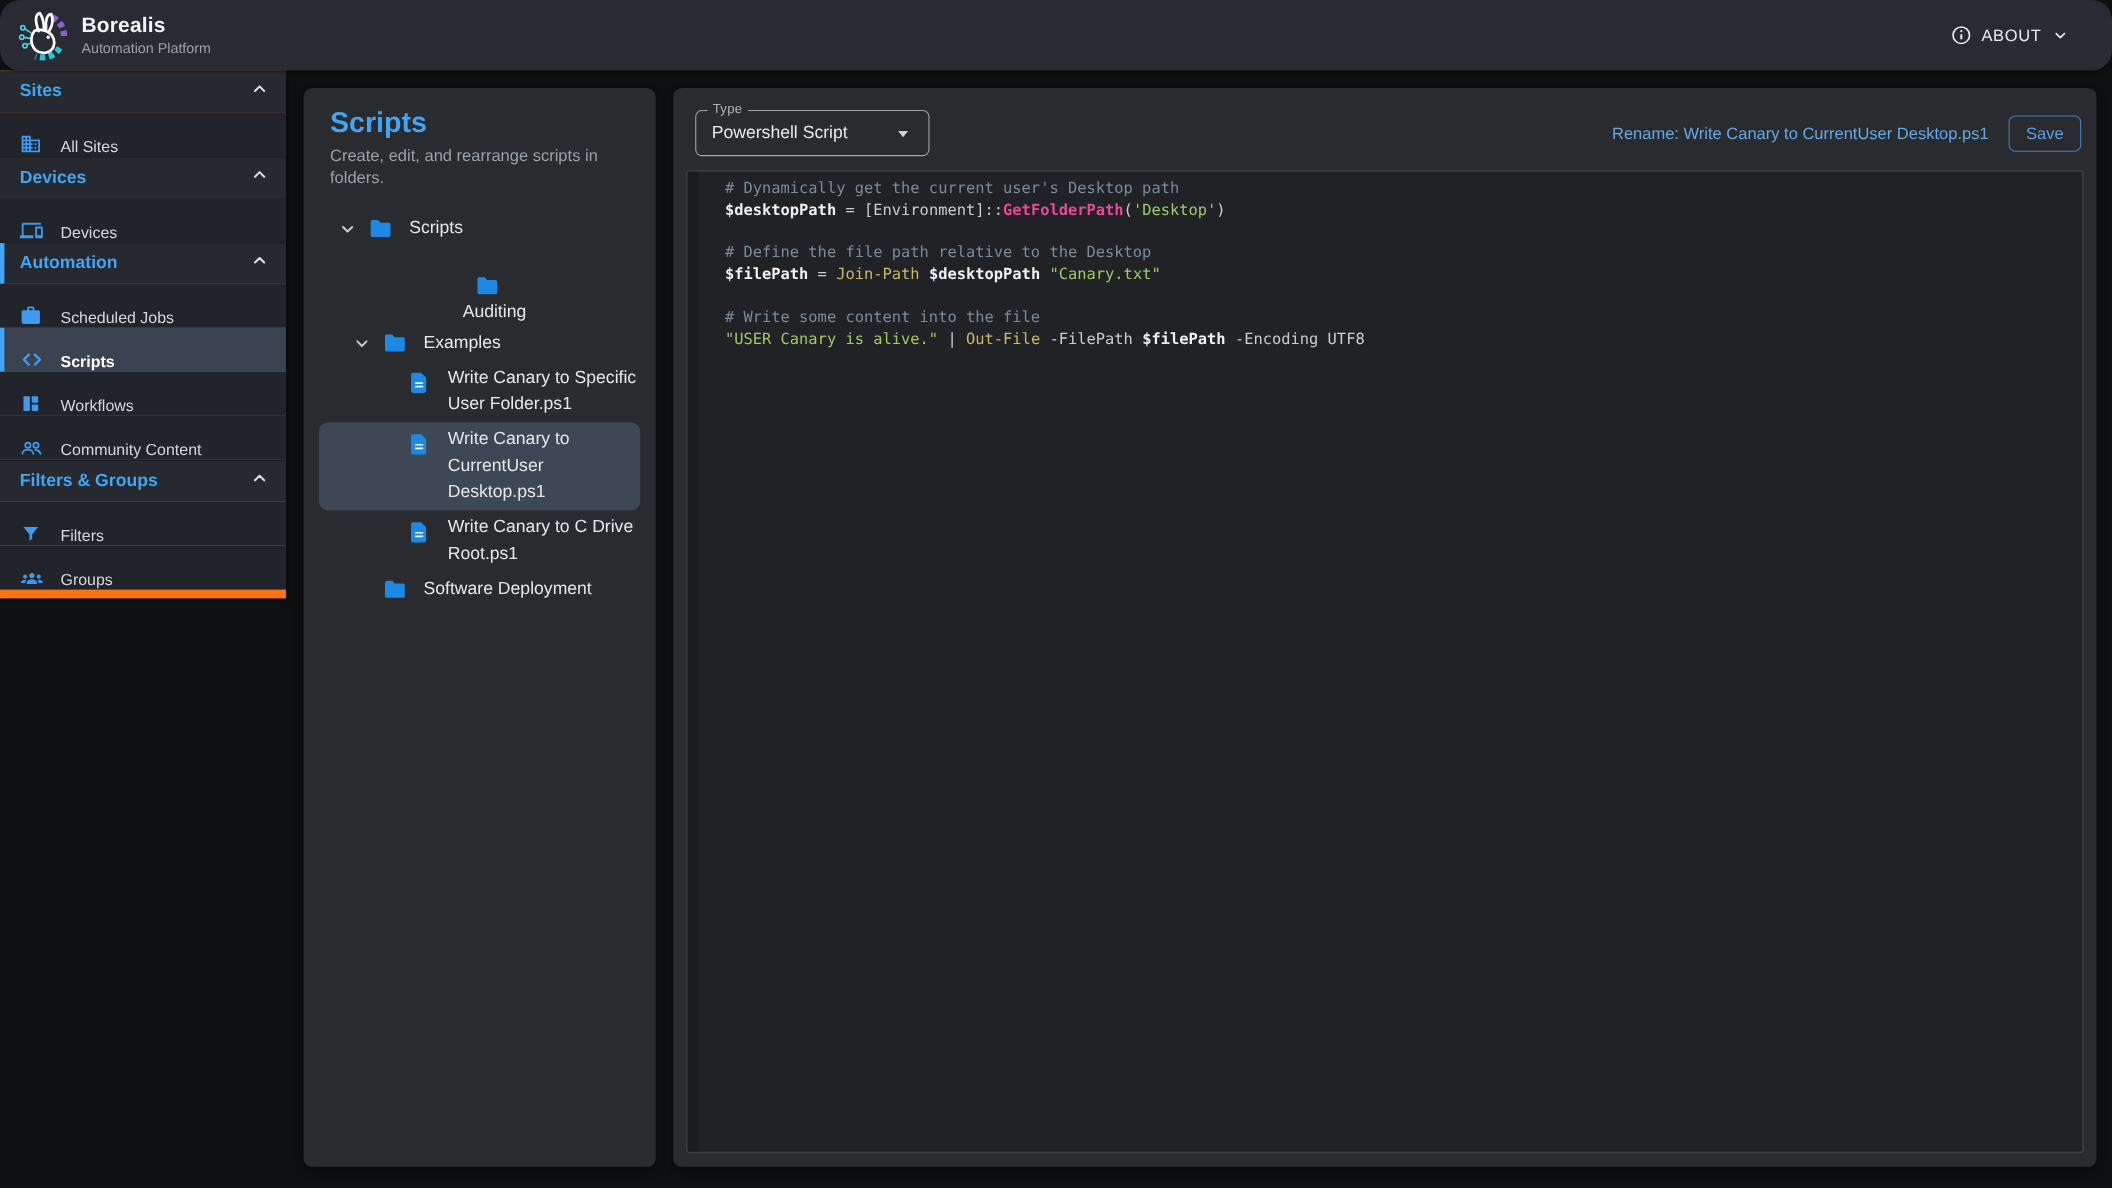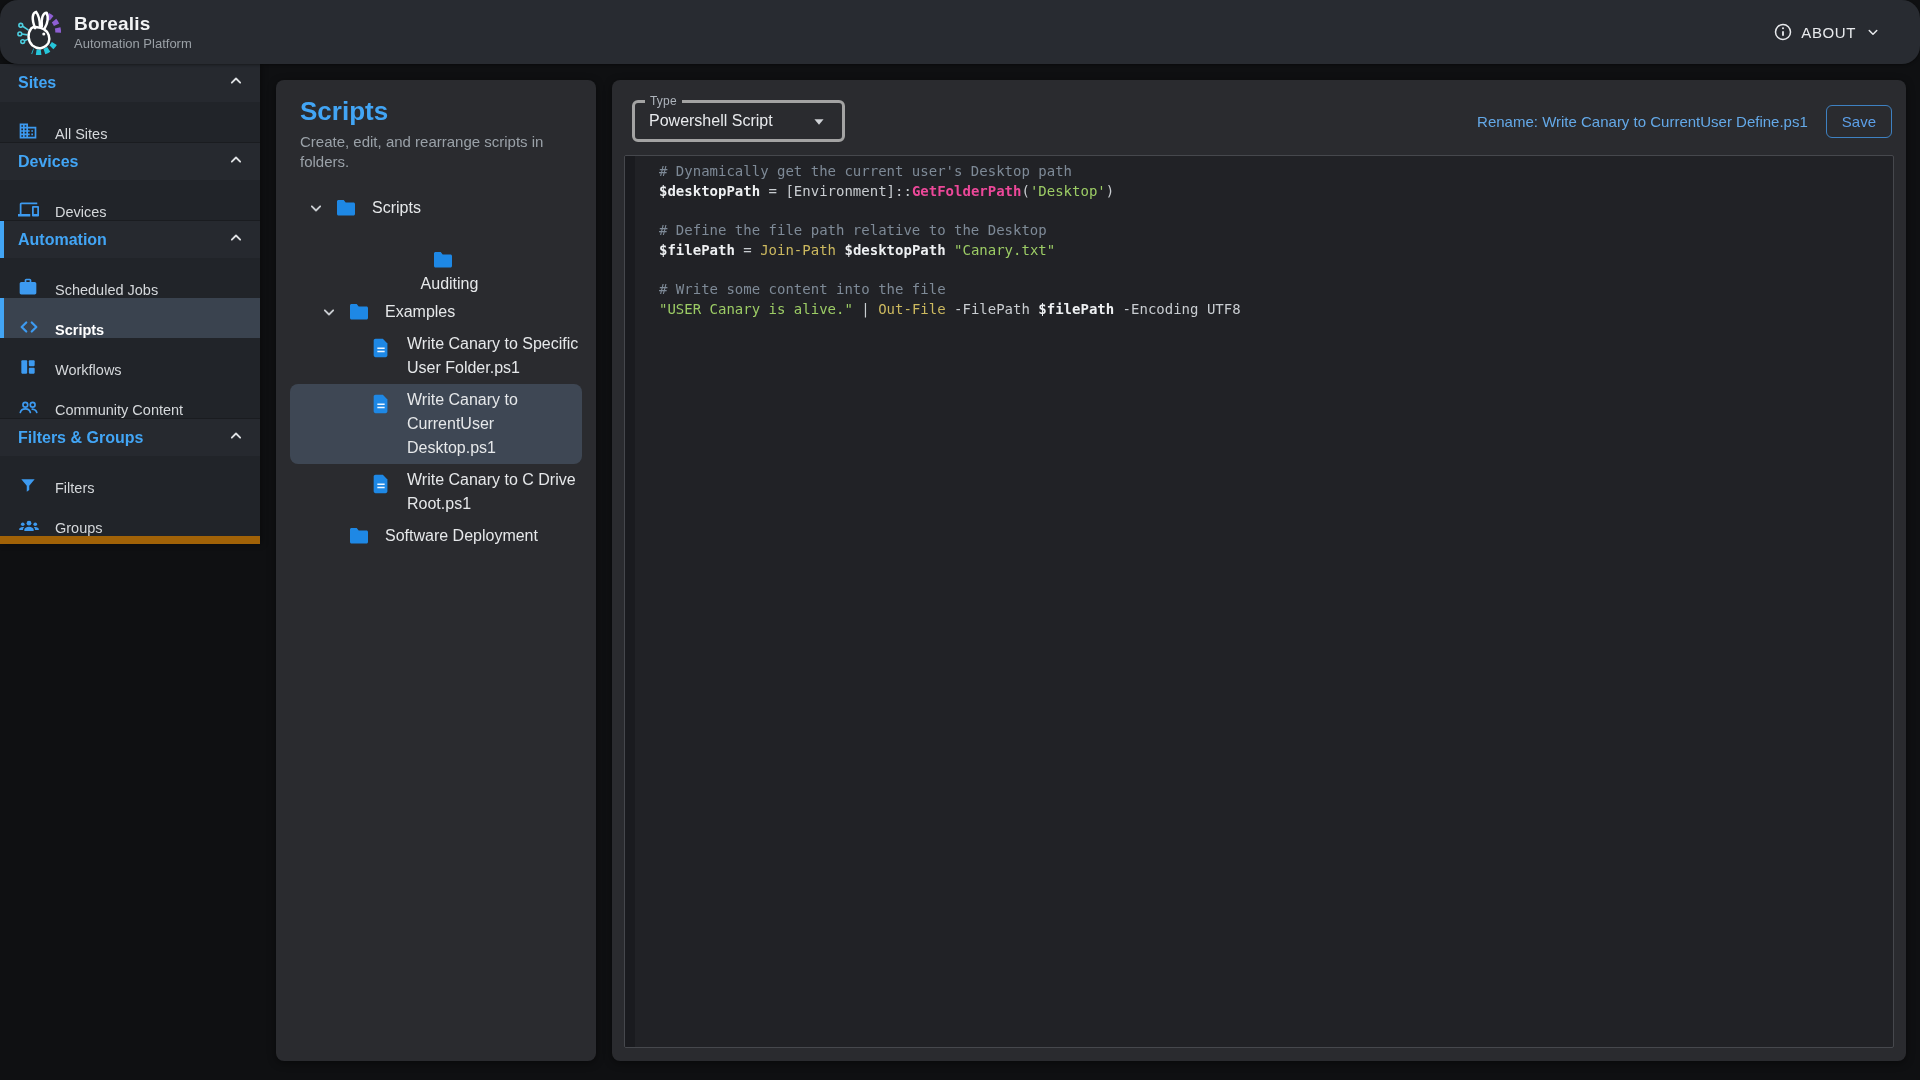--- a/index.html
+++ b/index.html
@@ -12,21 +12,21 @@
             box-shadow:0 1px 3px rgba(0,0,0,.4);border-radius:18px; }
   .logo-wrap { margin-left:16px; width:46px; height:46px; flex:0 0 auto; }
   .brand { margin-left:12px; display:flex; flex-direction:column; }
   .brand-title { color:#f2f3f4; font-size:19px; font-weight:bold; letter-spacing:.2px; }
   .brand-sub { color:#9aa0a6; font-size:13px; margin-top:1px; }
   .about-btn { position:absolute; right:38px; top:0; height:64px; display:flex; align-items:center;
                gap:8px; color:#e8eaed; font-size:15px; letter-spacing:.6px; cursor:pointer; background:none; border:none; }
   .about-btn svg { display:block; }
 
   
-  .sidebar { position:absolute; top:64px; left:0; width:260px; background:#a16207;
+  .sidebar { position:absolute; top:64px; left:0; width:260px; background:#f97316;
              box-shadow:2px 0 6px rgba(0,0,0,.35); padding-bottom:8px; }
   .side-header { height:38px; display:flex; align-items:center; padding:0 14px 0 18px;
                  background:#26292f; border-top:1px solid #1a1c20; cursor:pointer; position:relative; }
   .side-header:first-child { border-top:none; }
   .side-header .hlabel { color:#42a5f5; font-size:16px; font-weight:bold; flex:1; }
   .side-header .chev { color:#dfe1e4; }
   .side-header.active::before { content:""; position:absolute; left:0; top:0; bottom:0; width:4px; background:#42a5f5; }
   .side-item { height:40px; display:flex; align-items:flex-end; padding:0 10px 0 18px; gap:15px;
                color:#d5d8db; font-size:14.5px; cursor:pointer; position:relative; background:#212429; }
   .side-item .iico { width:22px; height:22px; color:#3d9af0; flex:0 0 auto; display:flex; align-items:center; }
@@ -45,21 +45,21 @@
   .tree-row.selected { background:#3e4754; }
   .tw { width:24px; height:24px; flex:0 0 auto; color:#c8ccd0; display:flex; align-items:center; justify-content:center; margin-right:6px; }
   .ticon { width:24px; height:24px; flex:0 0 auto; color:#1e88e5; display:flex; align-items:center; justify-content:center; margin-right:14px; }
   .tree-row.file .ticon { margin-top:4px; }
   .tlabel { color:#e6e8ea; font-size:16px; line-height:24px; max-width:190px; }
 
   
   .editor-card { left:612px; top:80px; width:1294px; height:981px; padding:10px 12px 13px 12px;
                  display:flex; flex-direction:column; }
   .editor-head { height:62px; flex:0 0 auto; display:flex; align-items:center; position:relative; }
-  .type-select { position:relative; margin-left:8px; width:213px; height:42px; border:3px solid #a3a3a3;
+  .type-select { position:relative; margin-left:8px; width:213px; height:42px; border:1px solid #a3a3a3;
                  border-radius:6px; display:flex; align-items:center; padding:0 12px 0 14px; cursor:pointer; background:transparent; }
   .type-select .tlab { position:absolute; top:-9px; left:10px; background:#2a2b2f; padding:0 5px;
                        font-size:12px; color:#aeb4bc; letter-spacing:.2px; }
   .type-select .tval { color:#e8eaed; font-size:16px; flex:1; }
   .type-select .tarrow { color:#cfd2d6; }
   .head-right { position:absolute; right:2px; top:0; height:62px; display:flex; align-items:center; gap:18px; }
   .rename-link { color:#64a9e8; font-size:15px; cursor:pointer; background:none; border:none; }
   .save-btn { color:#5c9fe8; font-size:15px; border:1px solid rgba(66,144,220,.85); border-radius:6px;
               background:transparent; padding:7px 15px; cursor:pointer; }
 
@@ -299,21 +299,21 @@
 <section class="card editor-card">
   <div class="editor-head">
     <div class="type-select">
       <span class="tlab">Type</span>
       <span class="tval">Powershell Script</span>
       <svg class="tarrow" width="22" height="22" viewBox="0 0 24 24" fill="currentColor">
           <path d="M7 10h10l-5 6z"></path>
         </svg>
     </div>
     <div class="head-right">
-      <button class="rename-link">Rename: Write Canary to CurrentUser Define.ps1</button>
+      <button class="rename-link">Rename: Write Canary to CurrentUser Desktop.ps1</button>
       <button class="save-btn">Save</button>
     </div>
   </div>
   <div class="code-editor">
     <div class="code-gutter"></div>
     <div class="code-area" id="codeArea"><div class="code-line"><span class="tok-comment"># Dynamically get the current user's Desktop path</span></div><div class="code-line"><span class="tok-variable">$desktopPath</span><span class="tok-plain"> = [Environment]::</span><span class="tok-method">GetFolderPath</span><span class="tok-plain">(</span><span class="tok-string">'Desktop'</span><span class="tok-plain">)</span></div><div class="code-line">&nbsp;</div><div class="code-line"><span class="tok-comment"># Define the file path relative to the Desktop</span></div><div class="code-line"><span class="tok-variable">$filePath</span><span class="tok-plain"> = </span><span class="tok-cmdlet">Join-Path</span><span class="tok-plain"> </span><span class="tok-variable">$desktopPath</span><span class="tok-plain"> </span><span class="tok-string">"Canary.txt"</span></div><div class="code-line">&nbsp;</div><div class="code-line"><span class="tok-comment"># Write some content into the file</span></div><div class="code-line"><span class="tok-string">"USER Canary is alive."</span><span class="tok-plain"> | </span><span class="tok-cmdlet">Out-File</span><span class="tok-plain"> -FilePath </span><span class="tok-variable">$filePath</span><span class="tok-plain"> -Encoding UTF8</span></div></div>
   </div>
 </section>
 
 </body></html>

